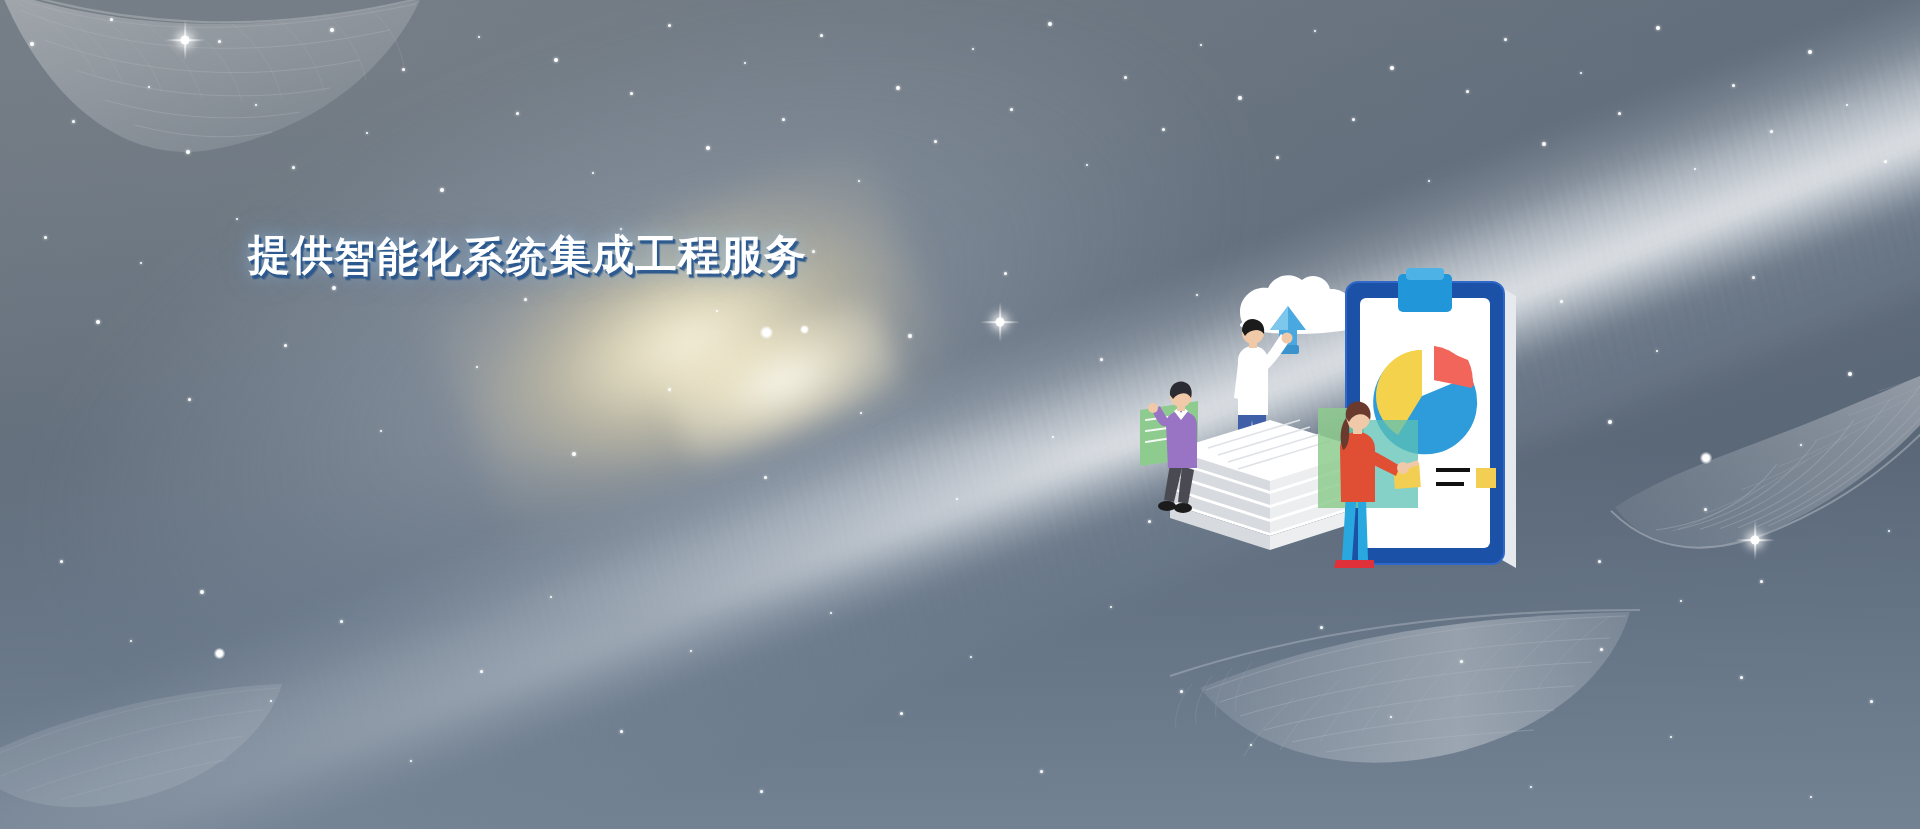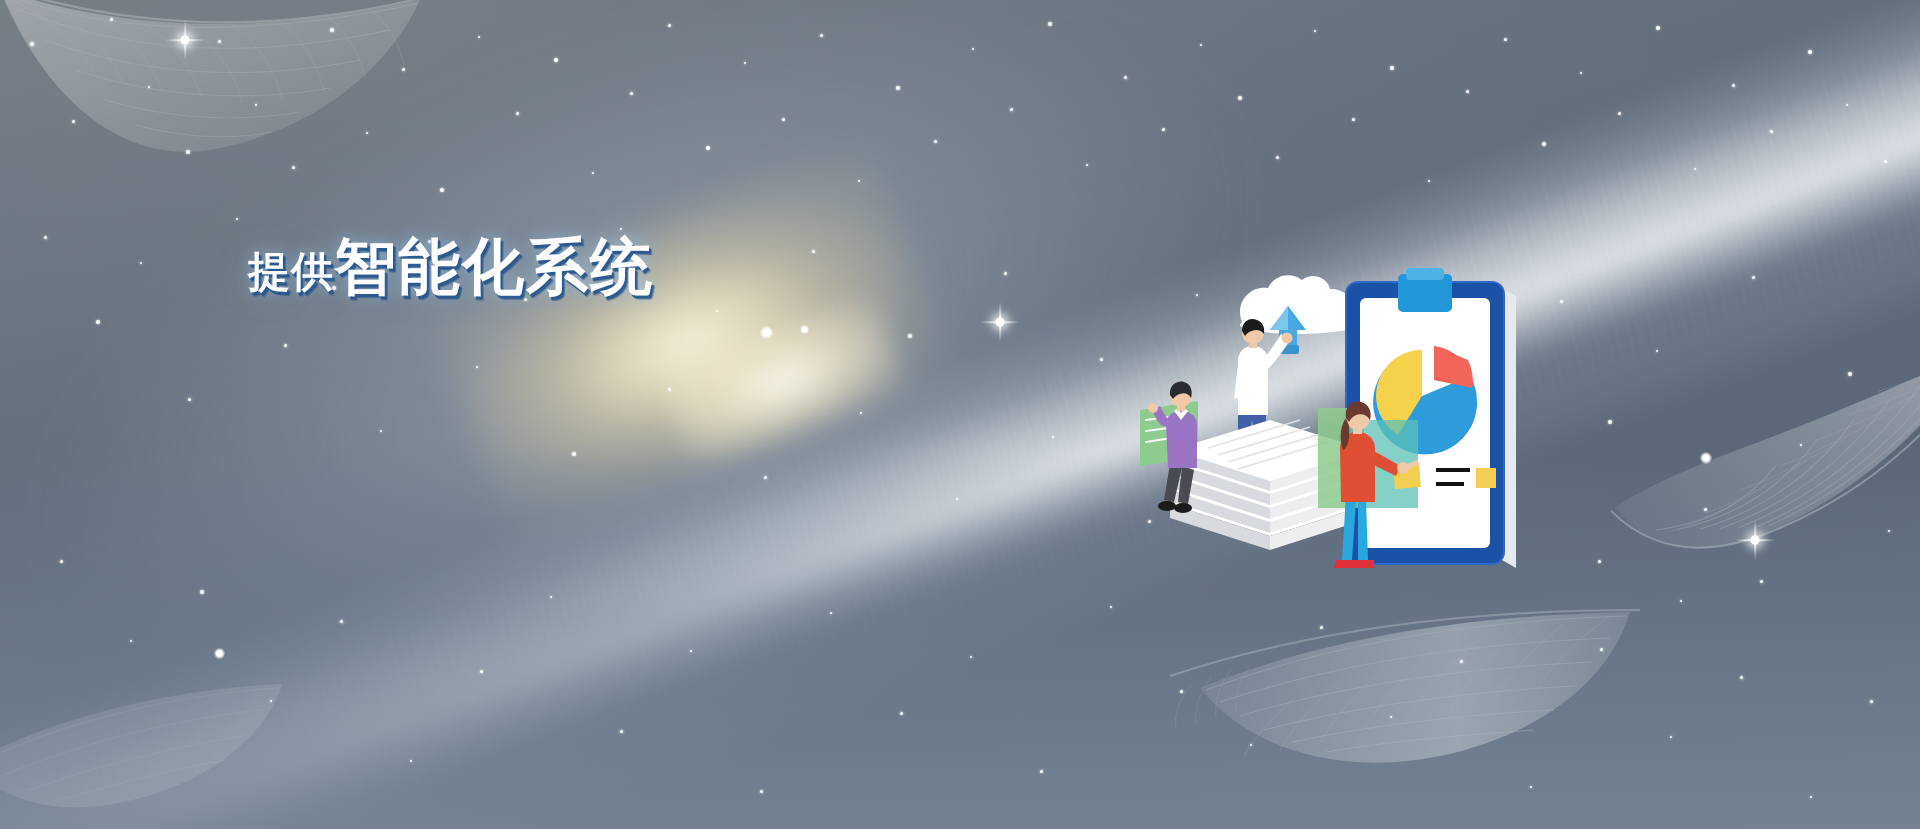--- a/index.html
+++ b/index.html
@@ -177,21 +177,21 @@
     color:#ffffff;
     font-family:"DejaVu Sans","Liberation Sans",sans-serif;
     font-weight:bold;
     letter-spacing:1px;
     text-shadow:
       2px 3px 0 rgba(38,86,142,.85),
       3px 4px 1px rgba(32,74,128,.55),
       0 0 14px rgba(150,195,235,.55),
       0 0 30px rgba(120,175,225,.35);
   }
-  .t-lg{ font-size:62px; letter-spacing:2px;font-family:Liberation Serif, serif; }
+  .t-lg{ font-size:41px; letter-spacing:2px;font-family:Liberation Serif, serif; }
   .t-md{ font-size:42px; position:relative; top:-2px; }
   .t-sm{ font-size:42px; position:relative; top:-2px; }
 
   
   .illus{
     position:absolute;
     left:1150px; top:268px;
     width:400px; height:320px;
     z-index:30;
   }
@@ -464,20 +464,21 @@
       <i></i>
     </span>
   <span class="star-spark" style="left:1755px; top:540px;">
       <i></i>
     </span>
 
   <div class="copy">
     <div class="line">
       <span class="t-sm">提供</span>
       <span class="t-lg">智能化系统</span>
+      <span class="t-md">集成工程服务</span>
     </div>
   </div>
 
   <div class="illus">
     <svg viewBox="0 0 400 320" width="400" height="320" aria-hidden="true">
 
       <g>
         <path d="M-10,142 L48,133 L48,190 L-10,198 Z" fill="#8ecb8e"></path>
         <g stroke="#ffffff" stroke-width="2.2" stroke-opacity=".9" stroke-linecap="round">
           <path d="M-4,152 L40,146"></path>

